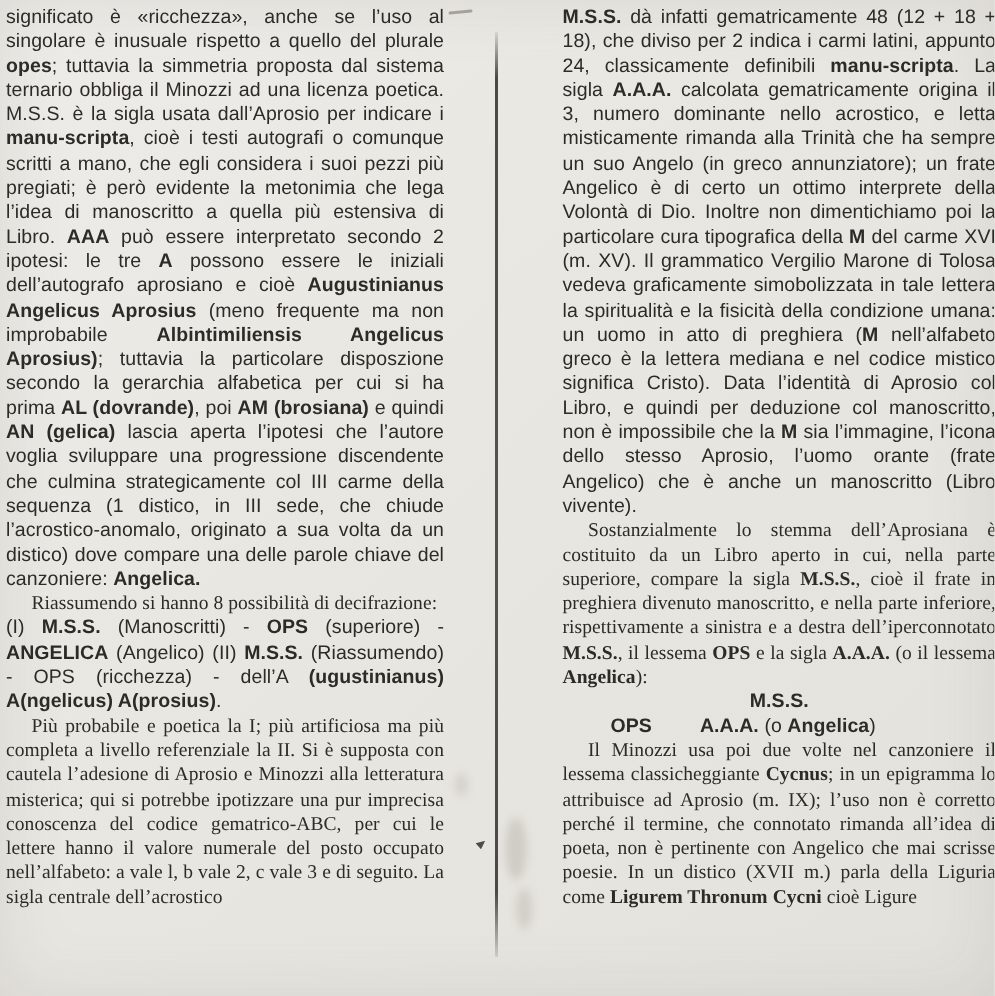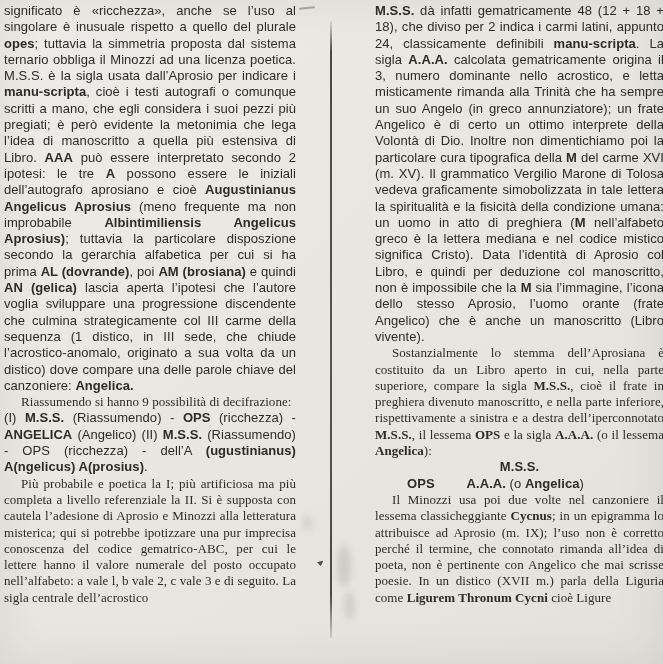--- a/index.html
+++ b/index.html
@@ -44,22 +44,22 @@
   .smudge.s1{left:337px;top:545px;width:14px;height:42px;background:rgba(168,165,156,0.38);}
   .smudge.s2{left:344px;top:592px;width:11px;height:28px;background:rgba(172,168,158,0.34);}
   .smudge.s3{left:303px;top:515px;width:9px;height:16px;background:rgba(175,172,163,0.32);}
 </style>
 </head>
 <body>
 
 <div class="page">
   <div class="column left">
       <p class="para"><span>significato è «ricchezza», anche se l’uso al singolare è inusuale rispetto a quello del plurale </span><b>opes</b><span>; tuttavia la simmetria proposta dal sistema ternario obbliga il Minozzi ad una licenza poetica. M.S.S. è la sigla usata dall’Aprosio per indicare i </span><b>manu-scripta</b><span>, cioè i testi autografi o comunque scritti a mano, che egli considera i suoi pezzi più pregiati; è però evidente la metonimia che lega l’idea di manoscritto a quella più estensiva di Libro. </span><b>AAA</b><span> può essere interpretato secondo 2 ipotesi: le tre </span><b>A</b><span> possono essere le iniziali dell’autografo aprosiano e cioè </span><b>Augustinianus Angelicus Aprosius</b><span> (meno frequente ma non improbabile </span><b>Albintimiliensis Angelicus Aprosius)</b><span>; tuttavia la particolare disposzione secondo la gerarchia alfabetica per cui si ha prima </span><b>AL (dovrande)</b><span>, poi </span><b>AM (brosiana)</b><span> e quindi </span><b>AN (gelica)</b><span> lascia aperta l’ipotesi che l’autore voglia sviluppare una progressione discendente che culmina strategicamente col III carme della sequenza (1 distico, in III sede, che chiude l’acrostico-anomalo, originato a sua volta da un distico) dove compare una delle parole chiave del canzoniere: </span><b>Angelica.</b></p>
-      <p class="para indent"><span>Riassumendo si hanno 9 possibilità di decifrazione:</span></p>
-      <p class="para"><span>(I) </span><b>M.S.S.</b><span> (Riassumendo) - </span><b>OPS</b><span> (ricchezza) - </span><b>ANGELICA</b><span> (Angelico) (II) </span><b>M.S.S.</b><span> (Riassumendo) - OPS (ricchezza) - dell’A </span><b>(ugustinianus) A(ngelicus) A(prosius)</b><span>.</span></p>
+      <p class="para indent"><span>Riassumendo si hanno 8 possibilità di decifrazione:</span></p>
+      <p class="para"><span>(I) </span><b>M.S.S.</b><span> (Manoscritti) - </span><b>OPS</b><span> (superiore) - </span><b>ANGELICA</b><span> (Angelico) (II) </span><b>M.S.S.</b><span> (Riassumendo) - OPS (ricchezza) - dell’A </span><b>(ugustinianus) A(ngelicus) A(prosius)</b><span>.</span></p>
       <p class="para indent"><span>Più probabile e poetica la I; più artificiosa ma più completa a livello referenziale la II. Si è supposta con cautela l’adesione di Aprosio e Minozzi alla letteratura misterica; qui si potrebbe ipotizzare una pur imprecisa conoscenza del codice gematrico-ABC, per cui le lettere hanno il valore numerale del posto occupato nell’alfabeto: a vale l, b vale 2, c vale 3 e di seguito. La sigla centrale dell’acrostico</span></p>
     </div>
   <div class="column right">
       <p class="para"><b>M.S.S.</b><span> dà infatti gematricamente 48 (12 + 18 + 18), che diviso per 2 indica i carmi latini, appunto 24, classicamente definibili </span><b>manu-scripta</b><span>. La sigla </span><b>A.A.A.</b><span> calcolata gematricamente origina il 3, numero dominante nello acrostico, e letta misticamente rimanda alla Trinità che ha sempre un suo Angelo (in greco annunziatore); un frate Angelico è di certo un ottimo interprete della Volontà di Dio. Inoltre non dimentichiamo poi la particolare cura tipografica della </span><b>M</b><span> del carme XVI (m. XV). Il grammatico Vergilio Marone di Tolosa vedeva graficamente simobolizzata in tale lettera la spiritualità e la fisicità della condizione umana: un uomo in atto di preghiera (</span><b>M</b><span> nell’alfabeto greco è la lettera mediana e nel codice mistico significa Cristo). Data l’identità di Aprosio col Libro, e quindi per deduzione col manoscritto, non è impossibile che la </span><b>M</b><span> sia l’immagine, l’icona dello stesso Aprosio, l’uomo orante (frate Angelico) che è anche un manoscritto (Libro vivente).</span></p>
       <p class="para indent"><span>Sostanzialmente lo stemma dell’Aprosiana è costituito da un Libro aperto in cui, nella parte superiore, compare la sigla </span><b>M.S.S.</b><span>, cioè il frate in preghiera divenuto manoscritto, e nella parte inferiore, rispettivamente a sinistra e a destra dell’iperconnotato </span><b>M.S.S.</b><span>, il lessema </span><b>OPS</b><span> e la sigla </span><b>A.A.A.</b><span> (o il lessema </span><b>Angelica</b><span>):</span></p>
       <div class="diagram-center"><b>M.S.S.</b></div>
       <div class="diagram-row">
         <span class="diagram-left"><b>OPS</b></span>
         <span class="diagram-right"><b>A.A.A.</b><span> (o </span><b>Angelica</b><span>)</span></span>
       </div>

